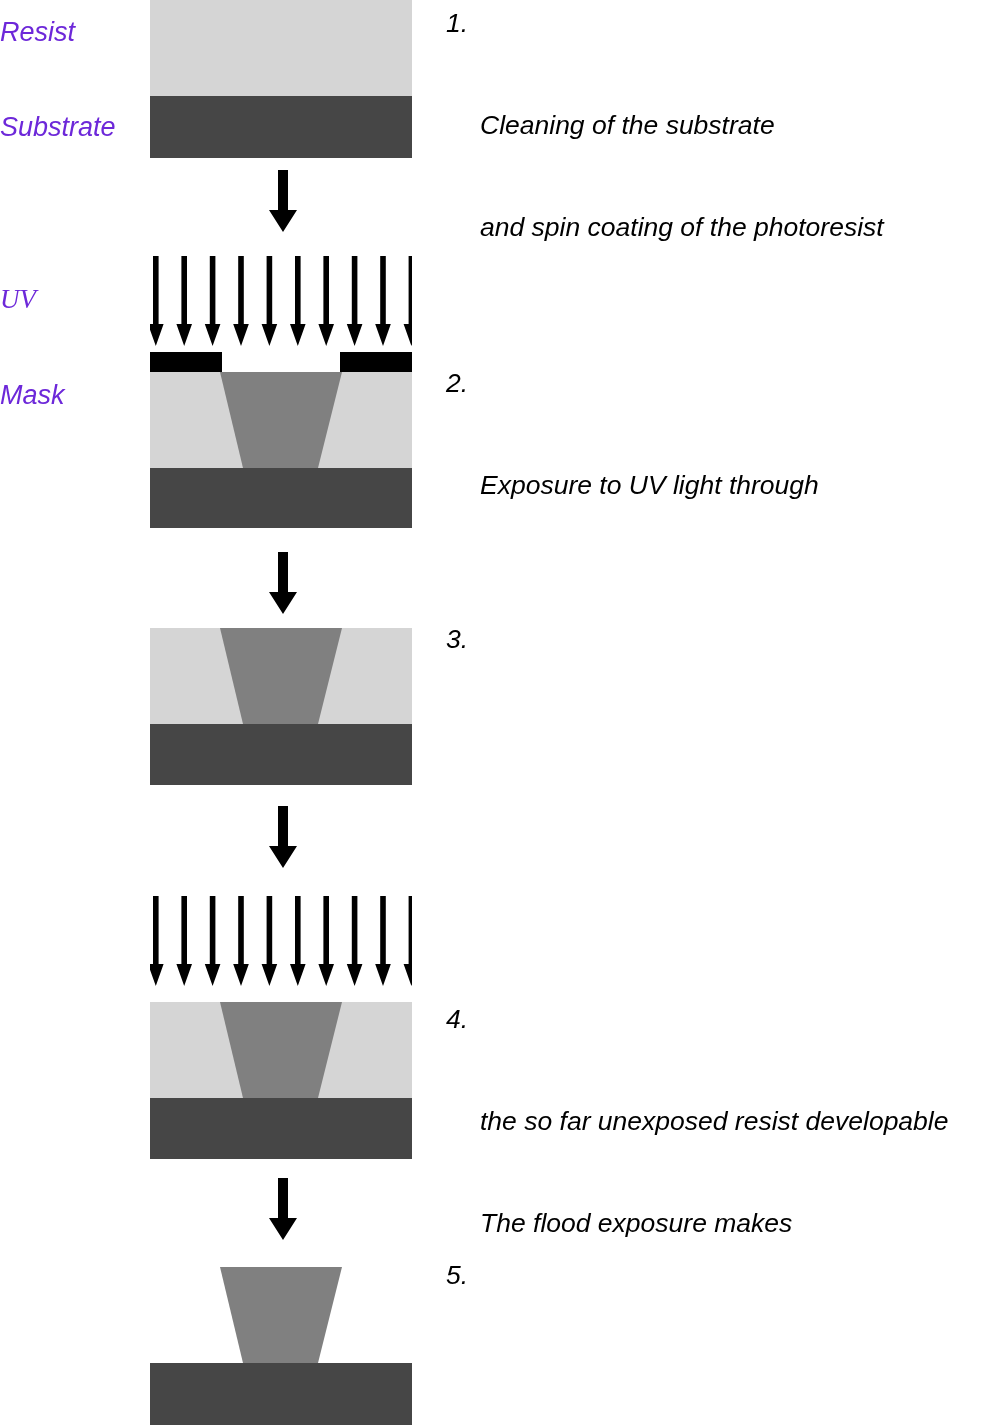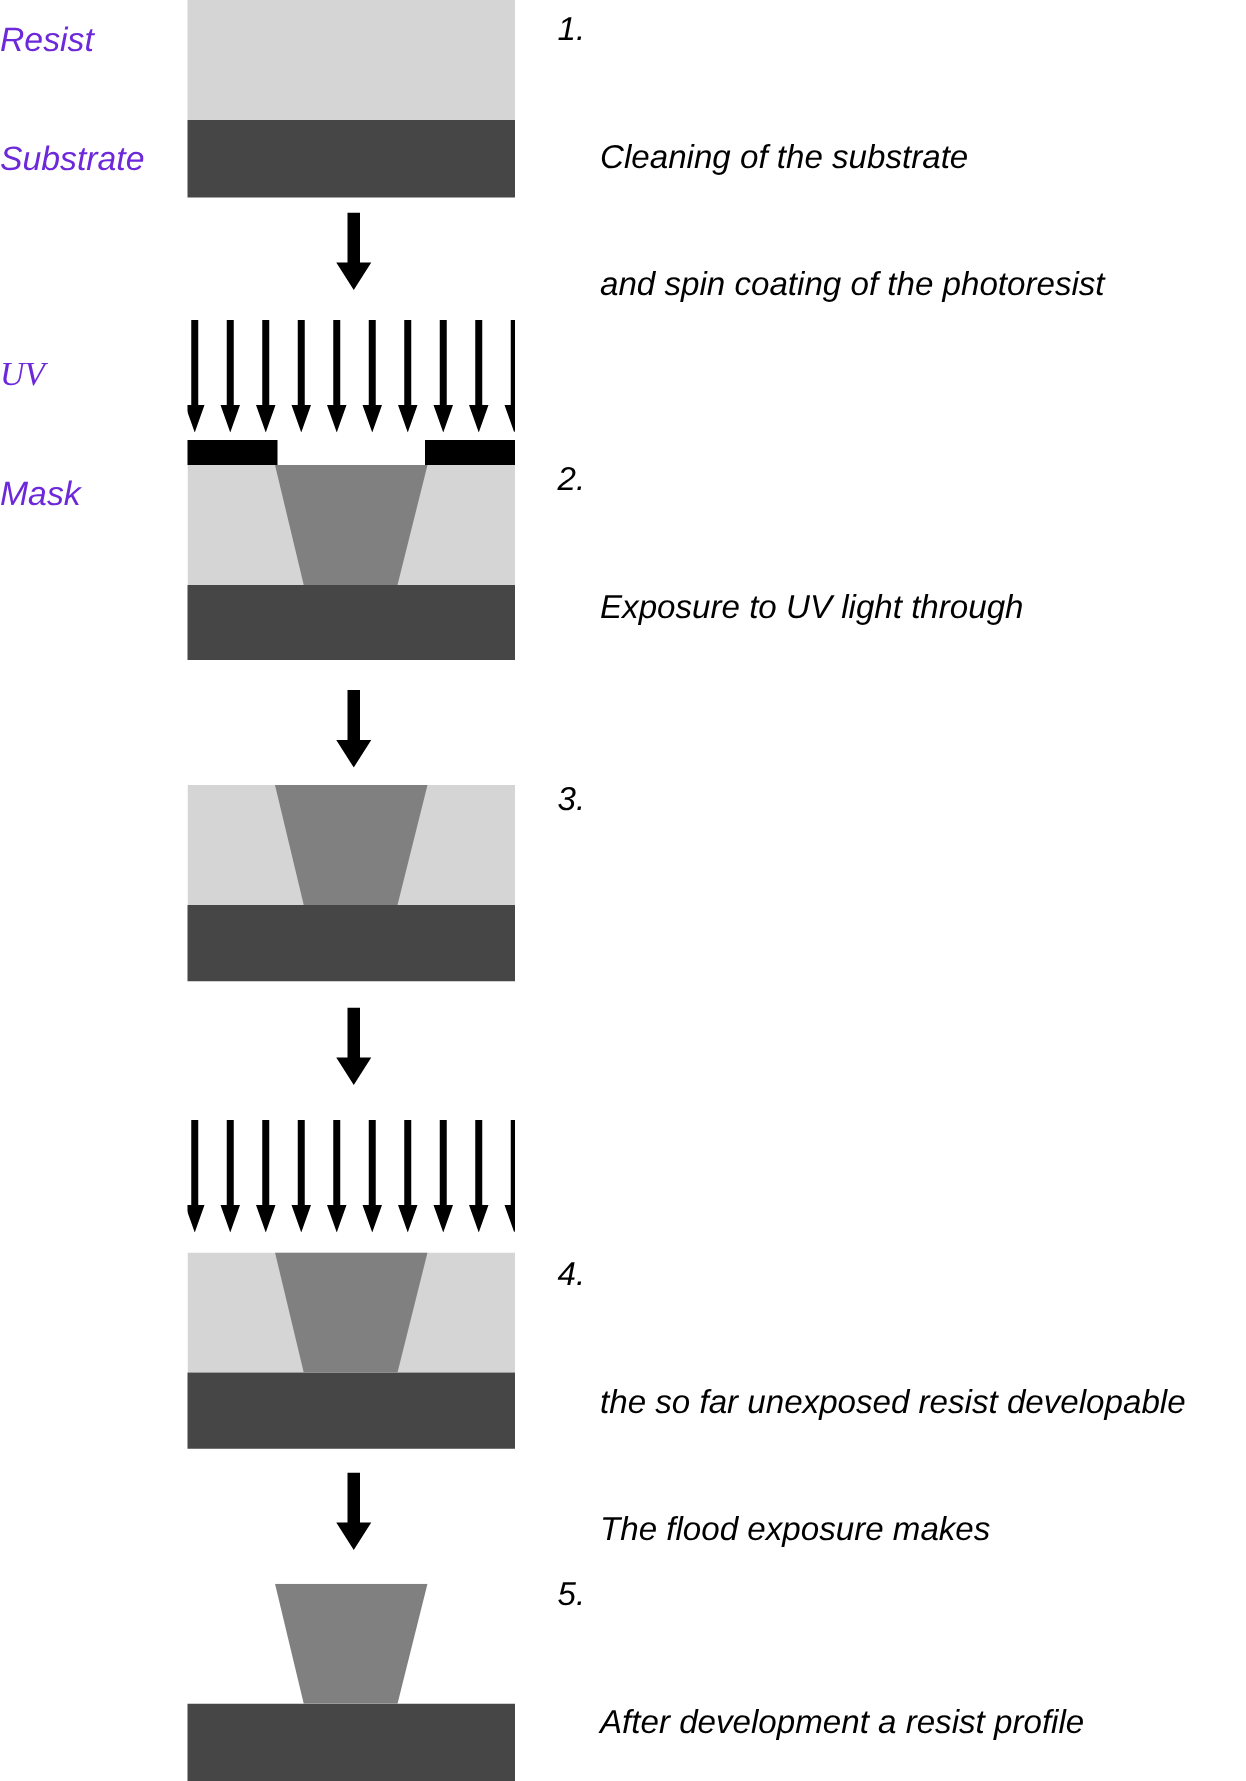--- a/index.html
+++ b/index.html
@@ -201,17 +201,16 @@
     <div class="layer" style="left:0px; top:0px; width:262px; height:96px;">
       <svg width="262" height="96" viewBox="0 0 262 96">
         <path d="M70,0 L192,0 L168,96 L93,96 Z" fill="#808080"></path>
       </svg>
     </div>
     <div class="layer substrate" style="left:0px; top:96px; width:262px; height:62px;"></div>
   </div>
 
   <div class="step-text" style="left:446px; top:1258px;">
     <span class="num">5.</span>
-    <span class="lines"><span>After development a resist profile</span></span>
     
   </div>
 
 </div>
 
 </body></html>

